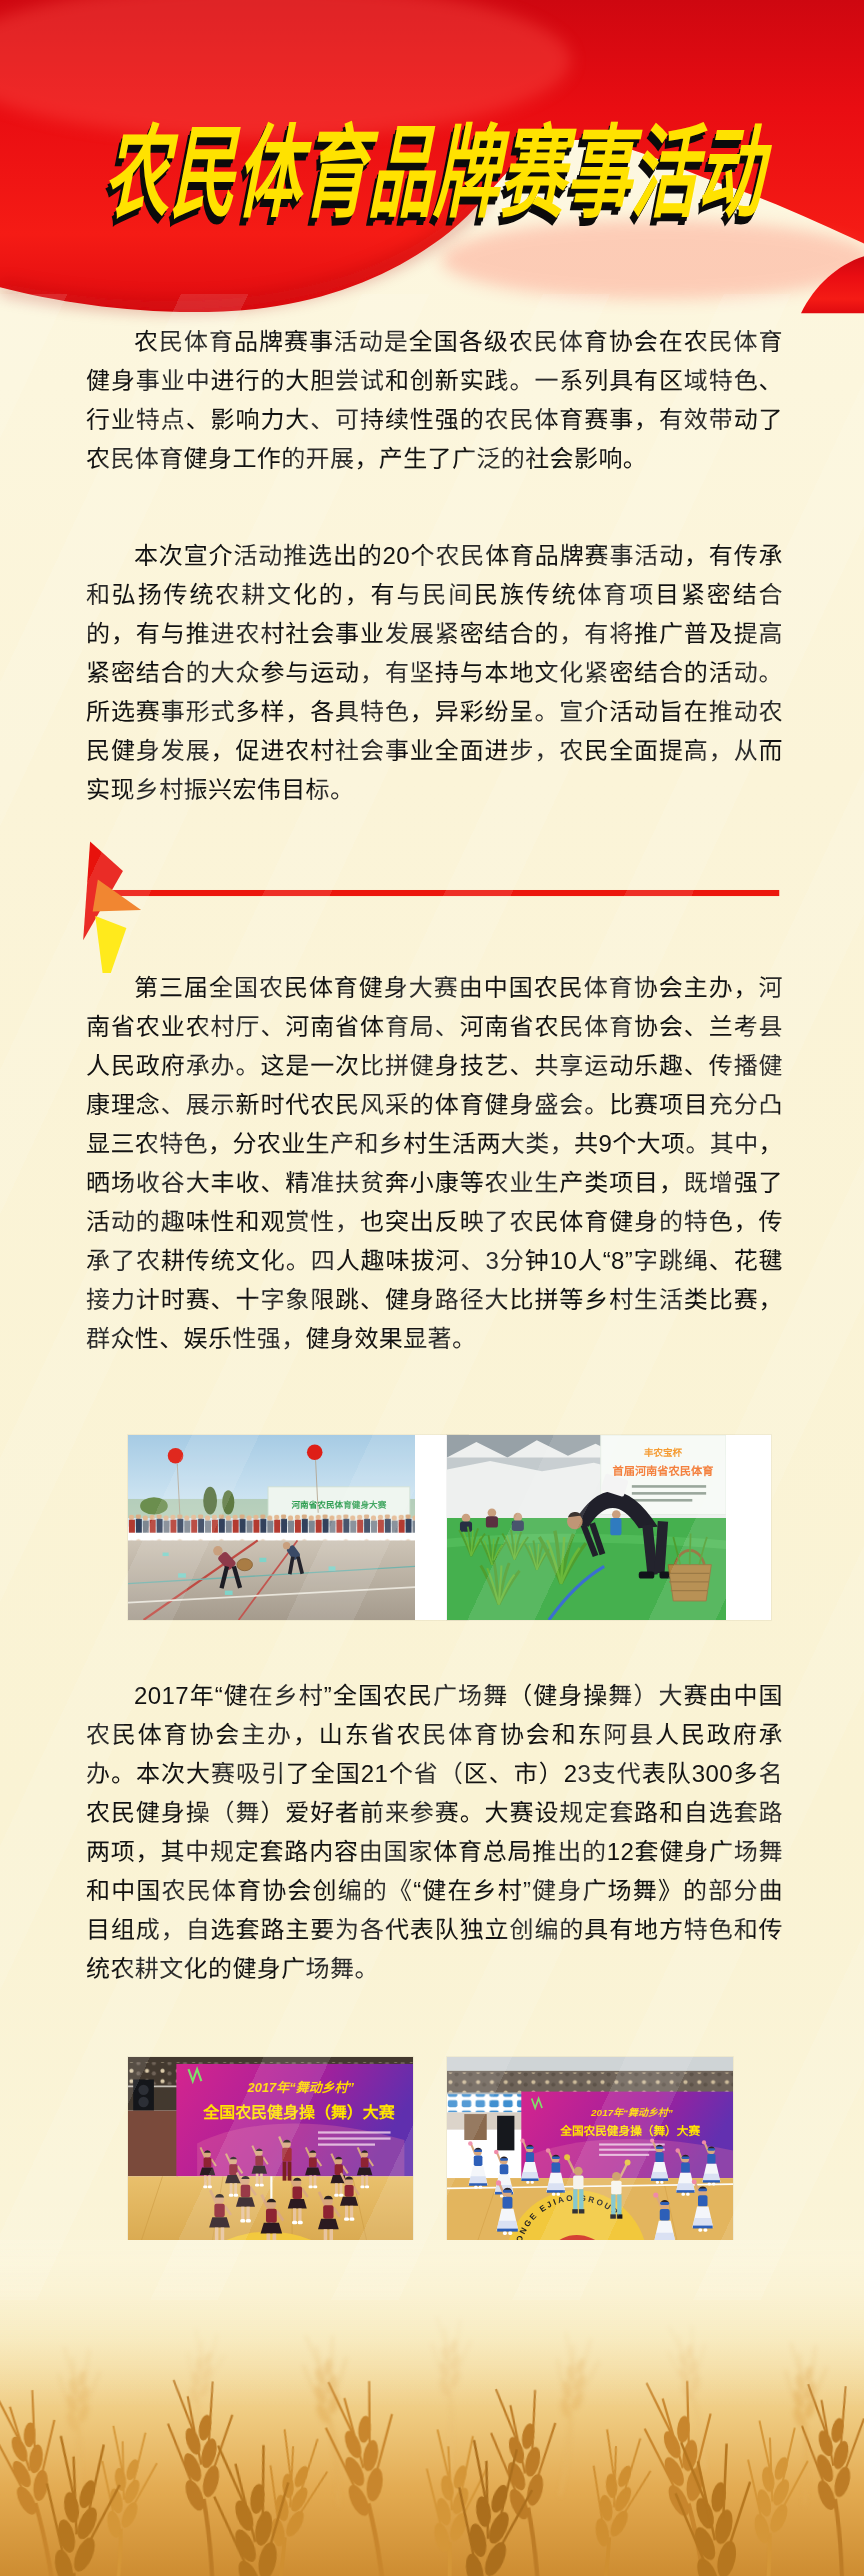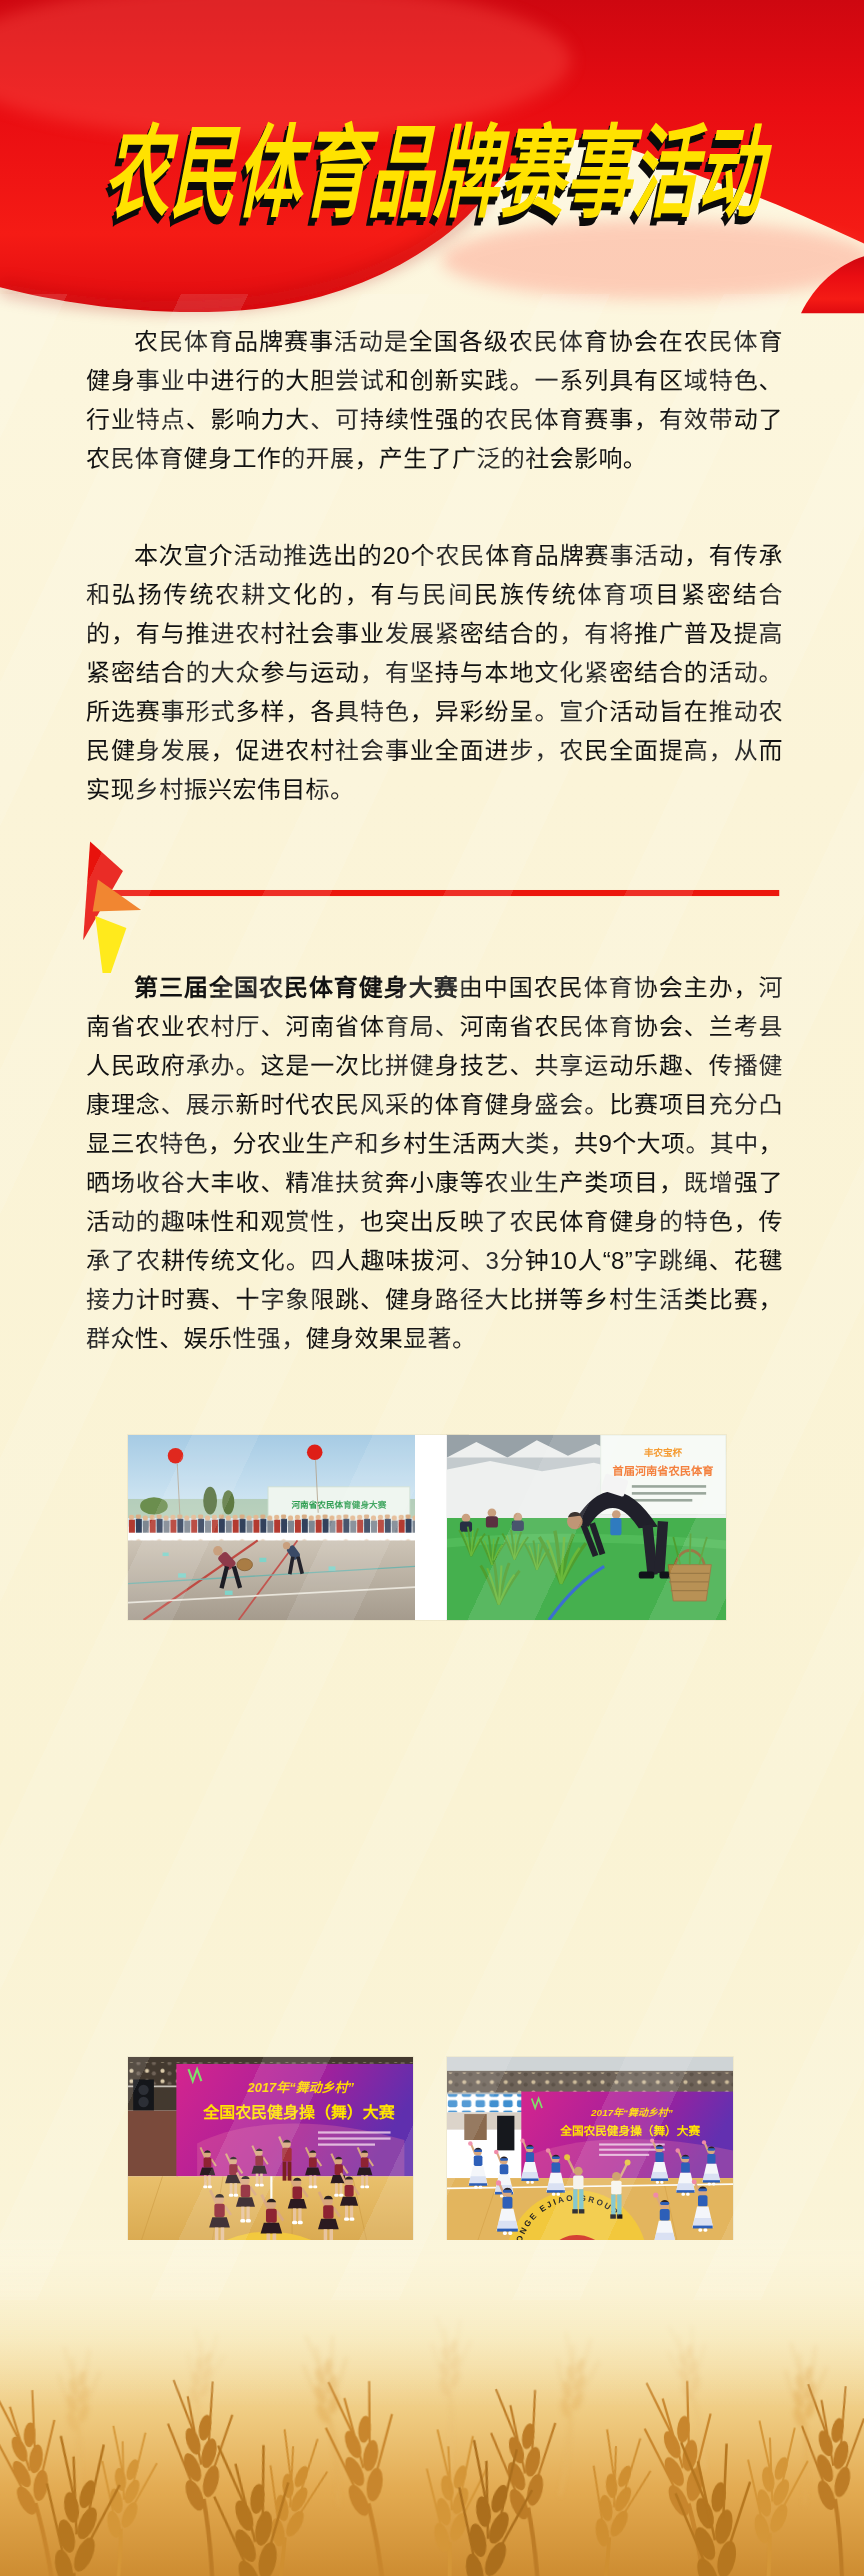--- a/index.html
+++ b/index.html
@@ -21,21 +21,21 @@
     white-space:nowrap;letter-spacing:0.9px;color:#ffe200;
     transform:scale(0.725,1.12) skewX(-3deg);transform-origin:left center;
     text-shadow:-5.2px 7px 0 #0b0b0b,-2.6px 3.5px 0 #0b0b0b;
   }
   
   .para{
     position:absolute;left:86px;width:697px;margin:0;
     font-size:24px;line-height:39px;text-align:justify;text-justify:inter-character;
     text-indent:2em;color:#121212;letter-spacing:0.4px;
   }
-  .para b{font-weight:bold;}
+  .para b{font-weight:normal;}
   
   .divider{position:absolute;left:0;top:826px;width:865px;height:147px;}
   
   .photo{position:absolute;box-shadow:0 0 0 0.9px rgba(0,0,0,.05);background:#fff;}
   .photo svg{display:block;}
   
   .wheat{position:absolute;left:0;top:2240px;width:865px;height:336px;}
 </style>
 </head>
 <body>
@@ -135,21 +135,21 @@
       </g>
       <g transform="translate(186,128) scale(.85)">
         <rect x="0" y="0" width="12" height="19" rx="4" fill="#3a4a66" transform="rotate(-35 6 9)"></rect>
         <circle cx="-3" cy="0" r="5" fill="#c9a07e"></circle>
         <rect x="3" y="15" width="5" height="24" fill="#23232b" transform="rotate(10 5 15)"></rect>
         <rect x="10" y="15" width="5" height="24" fill="#23232b" transform="rotate(-14 12 15)"></rect>
       </g>
     </svg>
   </div>
 
-  <div class="photo" style="left:447px;top:1435px;width:279px;height:185px;" aria-label="绿茵场上农民运动员弯腰拔秧苗装入竹筐">
+  <div class="photo" style="left:447px;top:1435px;width:324px;height:185px;" aria-label="绿茵场上农民运动员弯腰拔秧苗装入竹筐">
     <svg width="279" height="185" viewBox="0 0 323 214" preserveAspectRatio="none">
       <defs>
         <symbol id="tuft" overflow="visible">
           <g stroke="#4f9e2f" stroke-width="2.2" fill="none">
             <path d="M0,0 C-7,-16 -10,-24 -14,-30"></path>
               <path d="M0,0 C-2,-18 -2,-26 -4,-34"></path>
             <path d="M0,0 C3,-17 5,-25 8,-32"></path>
               <path d="M0,0 C7,-13 11,-20 16,-26"></path>
           </g>
           <g stroke="#6ab83a" stroke-width="1.6" fill="none">
@@ -211,20 +211,21 @@
         <path d="M264,150 C270,128 292,128 298,150" fill="none" stroke="#8f6a30" stroke-width="3"></path>
         <g stroke="#4f9e2f" stroke-width="2" fill="none">
           <path d="M270,150 C266,134 264,126 262,118"></path>
             <path d="M281,150 C281,132 282,124 282,114"></path>
           <path d="M292,150 C296,134 298,126 301,118"></path>
         </g>
       </g>
     </svg>
   </div>
 
+  <p class="para" style="top:1676px"><b>2017年“健在乡村”全国农民广场舞（健身操舞）大赛</b><span>由中国农民体育协会主办，山东省农民体育协会和东阿县人民政府承办。本次大赛吸引了全国21个省（区、市）23支代表队300多名农民健身操（舞）爱好者前来参赛。大赛设规定套路和自选套路两项，其中规定套路内容由国家体育总局推出的12套健身广场舞和中国农民体育协会创编的《“健在乡村”健身广场舞》的部分曲目组成，自选套路主要为各代表队独立创编的具有地方特色和传统农耕文化的健身广场舞。</span></p>
 
   <div class="photo" style="left:128px;top:2057px;width:285px;height:198px;" aria-label="体育馆内红衣代表队表演健身操（舞）">
     <svg width="285" height="198" viewBox="0 0 330 229" preserveAspectRatio="none">
       <defs>
         <linearGradient id="mag3" x1="0" y1="0" x2="1" y2=".3">
           <stop offset="0" stop-color="#d4258e"></stop>
             <stop offset=".55" stop-color="#a81f9a"></stop>
             <stop offset="1" stop-color="#5f2fae"></stop>
         </linearGradient>
         <linearGradient id="wood3" x1="0" y1="0" x2="0" y2="1">

